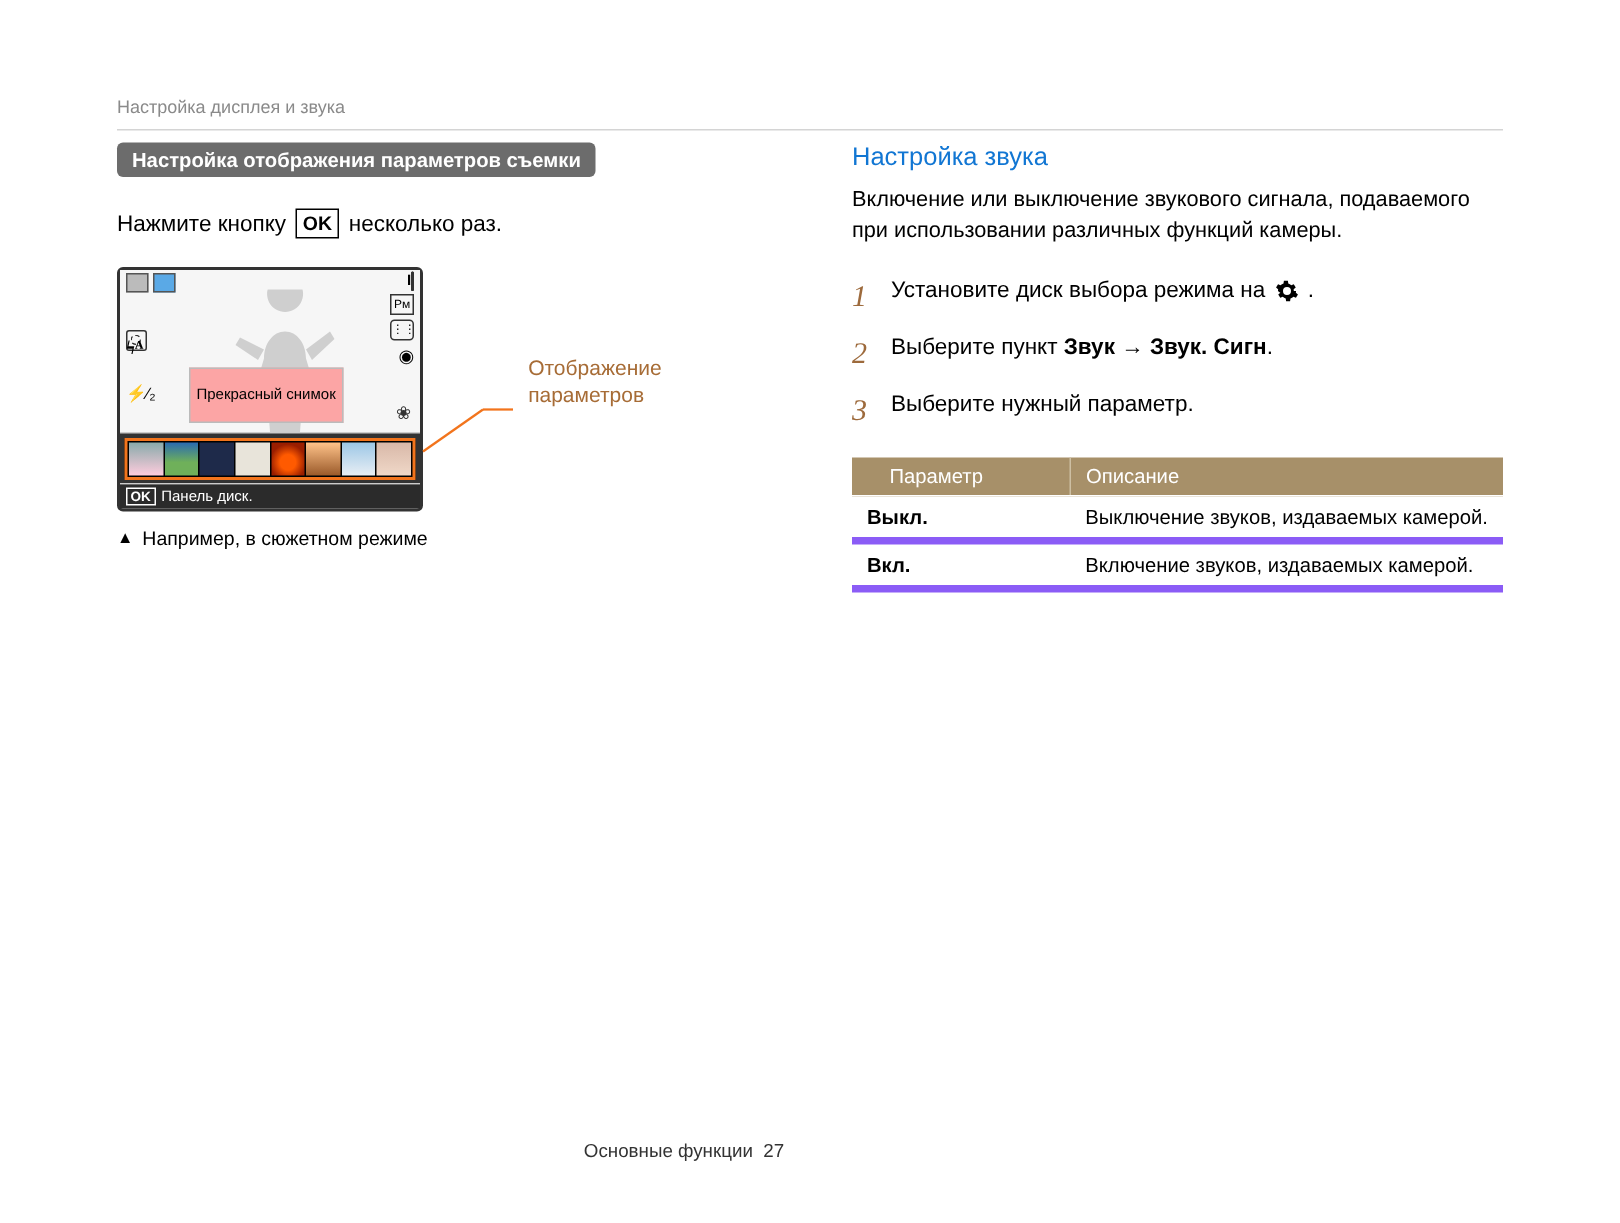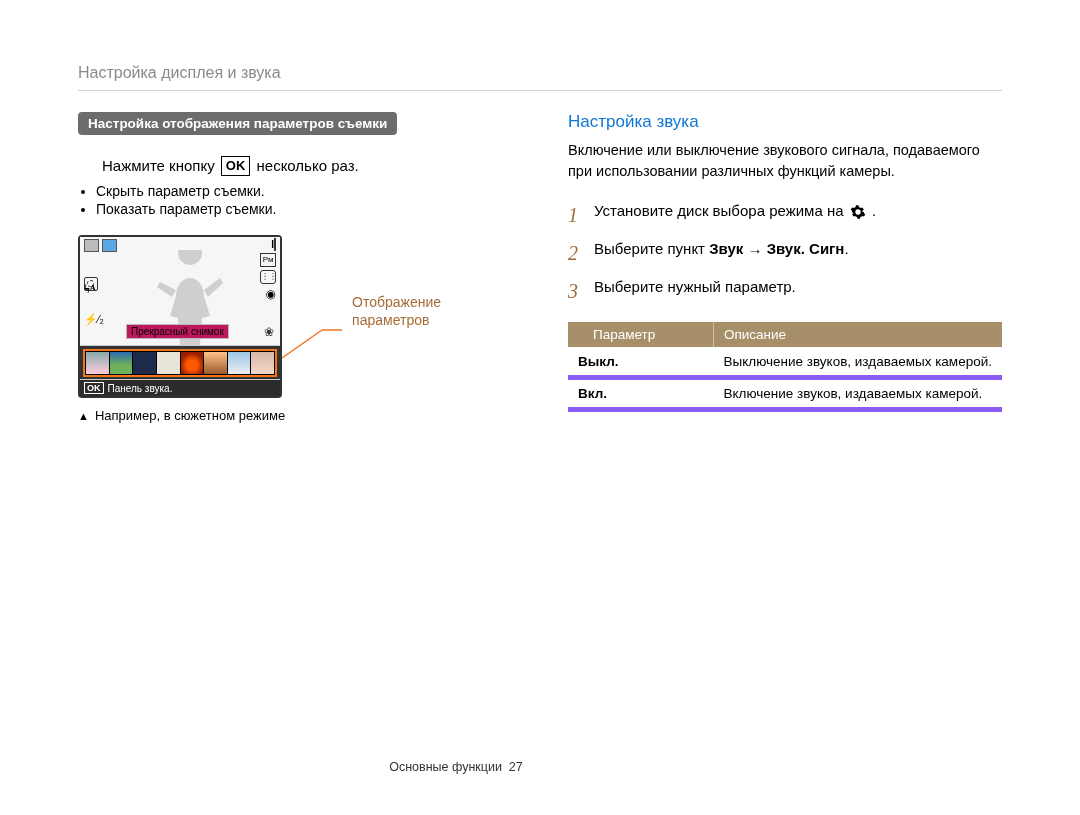--- a/index.html
+++ b/index.html
@@ -11,24 +11,24 @@
     background: #fff;
     color: #000;
     font-size: 14.5px;
   }
   .page {
     box-sizing: border-box;
     padding: 64px 78px 0 78px;
   }
   .breadcrumb {
     color: #8a8a8a;
-    font-size: 16px;
+    font-size: 12px;
     padding-bottom: 8px;
     border-bottom: 1px solid #d4d4d4;
-    margin-bottom: 21px;
+    margin-bottom: 8px;
   }
   .columns {
     display: flex;
     gap: 56px;
   }
   .col {
     flex: 1 1 50%;
   }
   
   .pill {
@@ -40,21 +40,20 @@
     padding: 4px 10px;
     border-radius: 4px;
   }
   .body-text {
     margin-top: 8px;
     line-height: 1.45;
   }
   .instruction {
     margin-top: 22px;
     font-size: 15px;
-    margin-left: 24px;
   }
   .ok-key {
     display: inline-block;
     border: 1.5px solid #000;
     padding: 0 4px;
     font-weight: bold;
     font-size: 13px;
     line-height: 18px;
     vertical-align: baseline;
     margin: 0 2px;
@@ -109,24 +108,24 @@
   .icon-box {
     width: 13px; height: 11px; border: 1px solid #555; background: #bbb;
   }
   .info-lines .row {
     display: flex; gap: 3px;
   }
   .mini-label {
     position: absolute;
     left: 46px;
     bottom: 6px;
-    background: #be185d;
+    background: #fca5a5;
     border: 1px solid #bbb;
     font-size: 10px;
-    padding: 1px 4px;
+    padding: 12px 4px;
   }
   .flower-icon {
     position: absolute;
     right: 6px;
     bottom: 6px;
     font-size: 12px;
     color: #333;
   }
   .face-icon {
     position: absolute;
@@ -301,24 +300,20 @@
 
     <div class="col">
       <span class="pill">Настройка отображения параметров съемки</span>
 
       <div class="instruction">
         <span>Нажмите кнопку</span>
         <span class="ok-key">OK</span>
         <span>несколько раз.</span>
       </div>
 
-      <ul class="bullets">
-        <li>Скрыть параметр съемки.</li>
-        <li>Показать параметр съемки.</li>
-      </ul>
 
       <div class="camera-wrap">
         <div class="camera-screen">
           <div class="cs-top">
             <svg class="silhouette" width="100" height="95" viewBox="0 0 100 95">
               <path d="M50 15 a12 12 0 1 1 0.1 0 M50 28 c-8 0 -14 8 -14 18 l-6 20 l8 2 l2 27 h20 l2 -27 l8 -2 l-6 -20 c0 -10 -6 -18 -14 -18 M36 40 l-16 -8 l-3 5 l15 10 M64 40 l16 -12 l3 5 l-15 14"></path>
             </svg>
             <div class="top-left-icons info-lines">
               <div class="row">
                 <span class="icon-box"></span>
@@ -347,21 +342,21 @@
               <div class="thumb" style="background:#1e2a4a;"></div>
               <div class="thumb" style="background:#e8e4da;"></div>
               <div class="thumb" style="background:radial-gradient(circle at 50% 60%, #ff5a00 30%, #9a1e00 70%);"></div>
               <div class="thumb" style="background:linear-gradient(#ffc38a, #9a5a2a);"></div>
               <div class="thumb" style="background:linear-gradient(#9cc7e6,#e8eef4);"></div>
               <div class="thumb" style="background:linear-gradient(#d8b8a8,#f0d8c8);"></div>
             </div>
           </div>
           <div class="cs-bottom">
             <span class="ok-mini">OK</span>
-            <span>Панель звука.</span>
+            <span>Панель диск.</span>
           </div>
         </div>
 
         <div class="callout-line">
           <svg width="60" height="60">
             <line x1="0" y1="48" x2="40" y2="20" stroke="#f2741c" stroke-width="1.5"></line>
             <line x1="40" y1="20" x2="60" y2="20" stroke="#f2741c" stroke-width="1.5"></line>
           </svg>
         </div>
 

